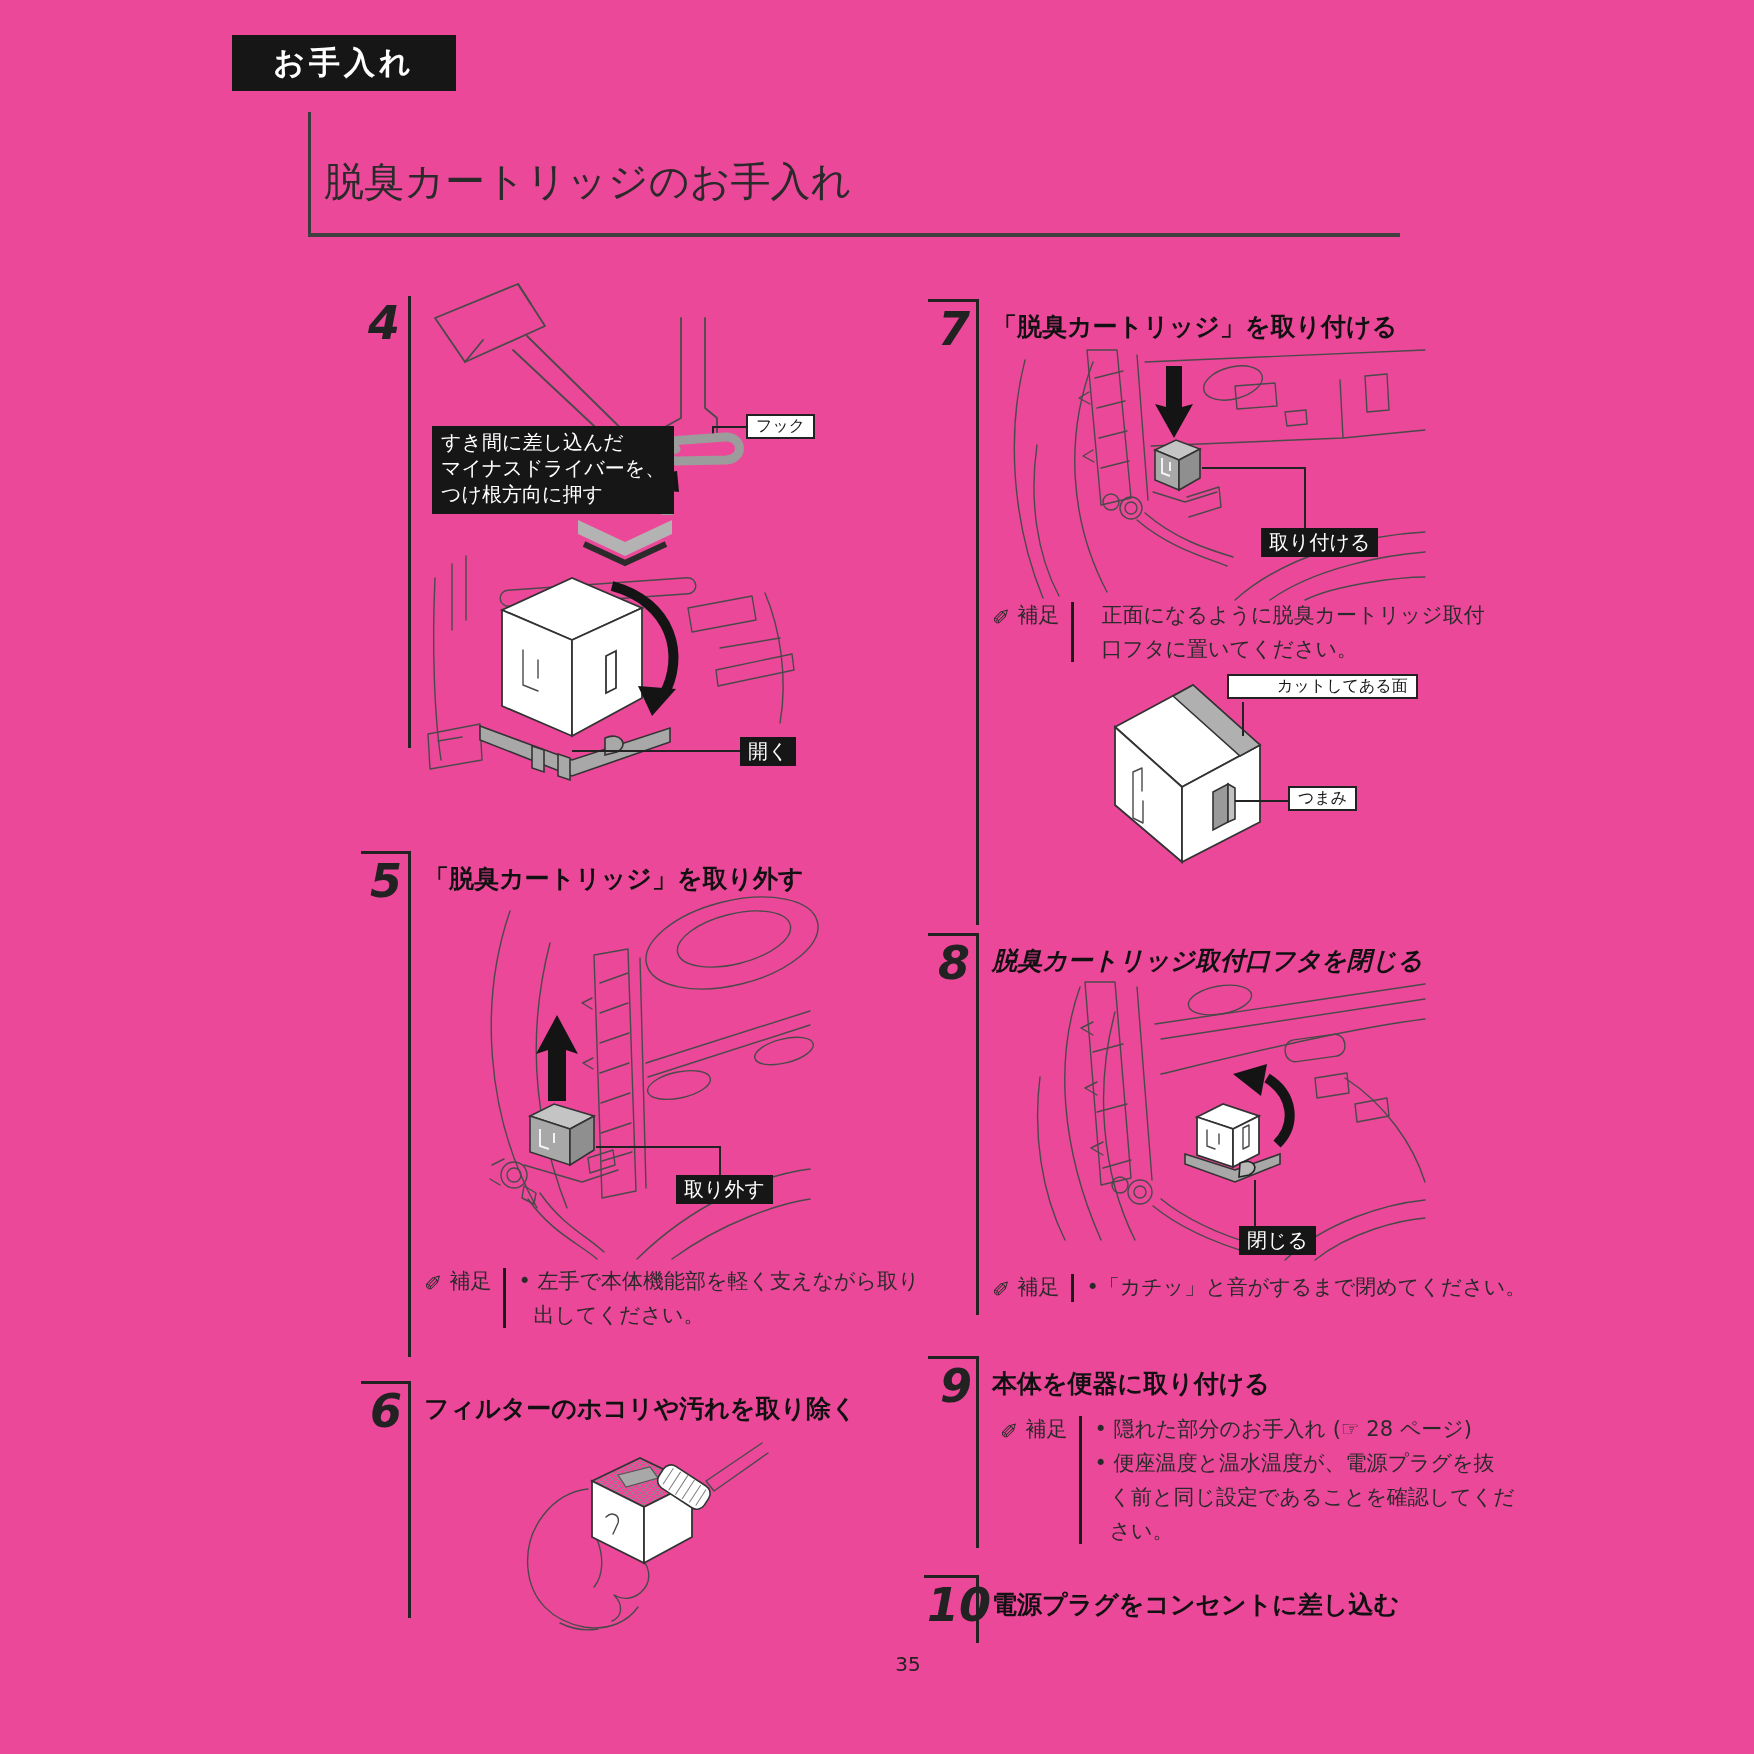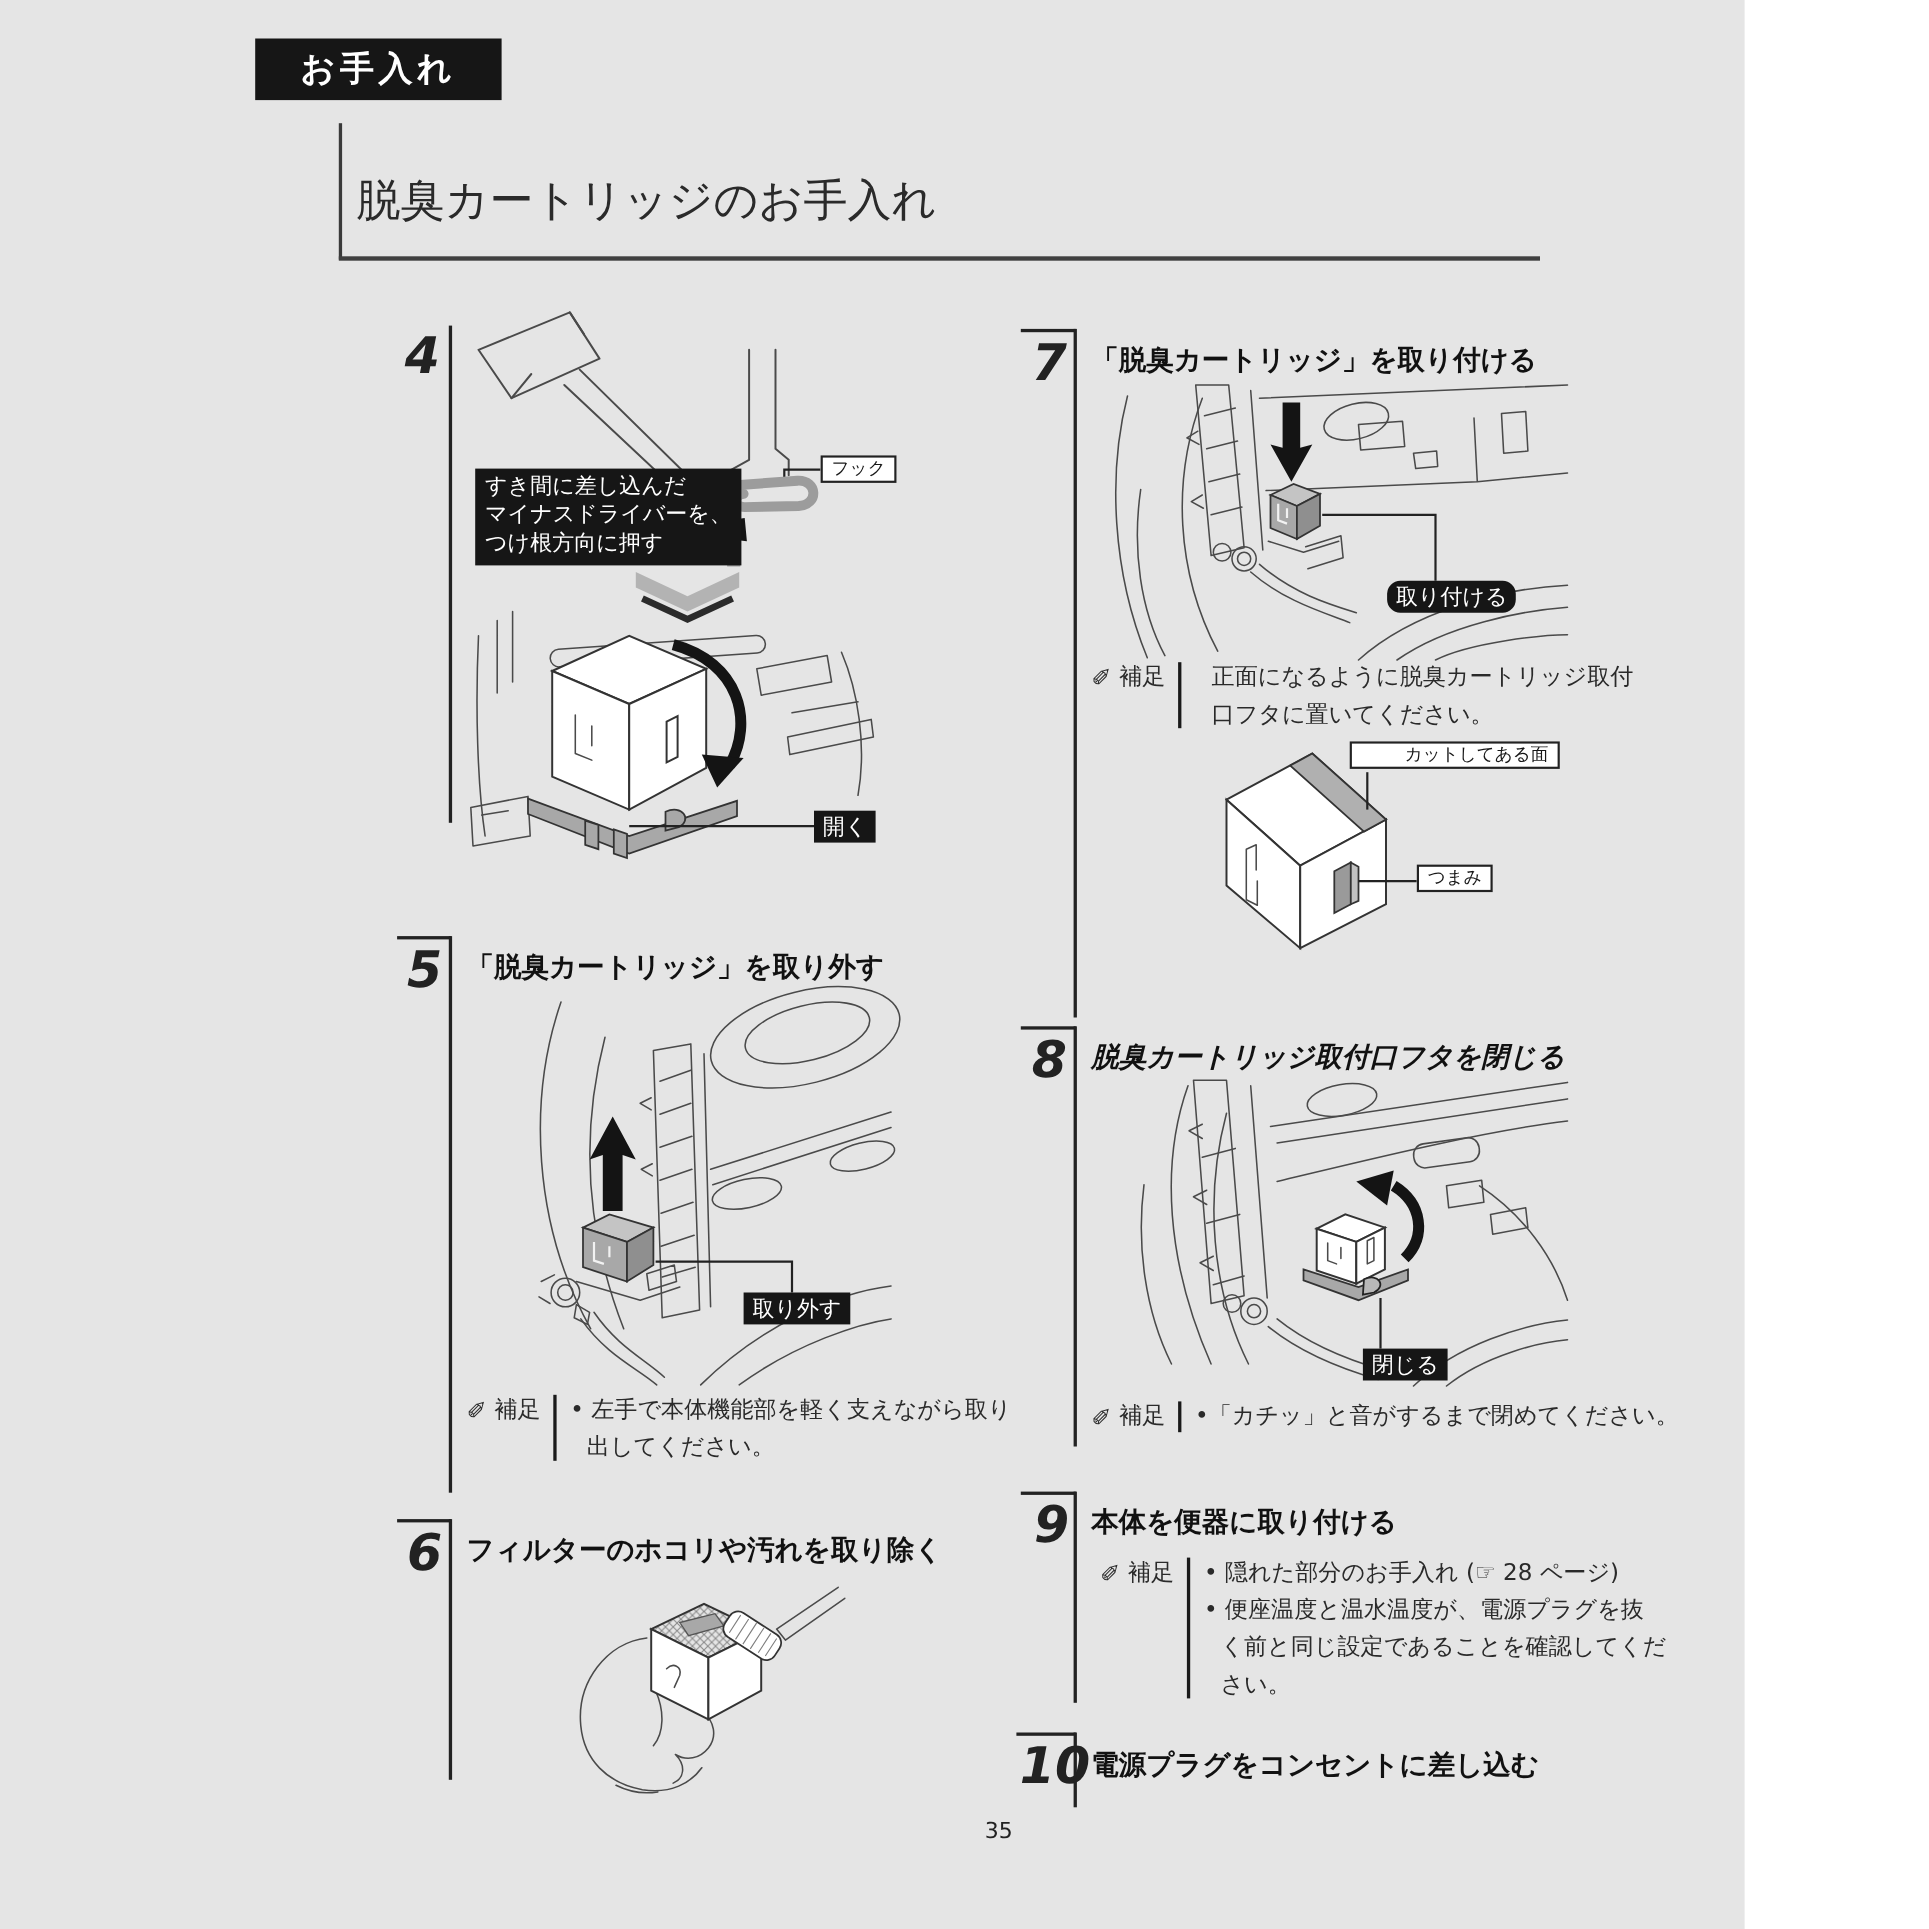--- a/index.html
+++ b/index.html
@@ -1,16 +1,16 @@
 <!DOCTYPE html>
 <html><head>
 <meta charset="utf-8">
 <style>
   html,body{margin:0;padding:0;background:#fff;}
-  .page{position:relative;width:1586px;height:1754px;background:#e5e5e5;overflow:hidden;
+  .page{position:relative;width:1754px;height:1754px;background:#ec4899;overflow:hidden;
         font-family:"DejaVu Sans","Liberation Sans",sans-serif;color:#1a1a1a;}
   
   .badge{position:absolute;left:232px;top:35px;width:224px;height:56px;background:#161616;color:#fff;
          display:flex;align-items:center;justify-content:center;font-size:31px;font-weight:bold;letter-spacing:4px;}
   
   .title-vline{position:absolute;left:308px;top:112px;width:3px;height:124px;background:#3a3a3a;}
   .page-title{position:absolute;left:324px;top:154px;font-size:40px;color:#2a2a2a;white-space:nowrap;}
   .title-rule{position:absolute;left:308px;top:233px;width:1092px;height:4px;background:#404040;}
   
   .snum{position:absolute;font-size:46px;line-height:1;font-weight:bold;font-style:italic;color:#222;}
@@ -218,21 +218,21 @@
     </g>
     <g>
       <polygon class="ltgray" points="170,100 191,90 215,99 194,110"></polygon>
       <polygon class="gray" points="170,100 194,110 194,140 170,130"></polygon>
       <polygon class="dkgray" points="194,110 215,99 215,128 194,140"></polygon>
       <path d="M177,108 L177,123 L185,126 M185,112 L185,121" fill="none" stroke="#f2f2f2" stroke-width="2"></path>
     </g>
     <polygon class="blk" points="189,88 208,54 197,57 197,16 181,16 181,57 170,54"></polygon>
     <path d="M217,118 L320,118 L320,178" fill="none" stroke="#222" stroke-width="2"></path>
   </svg>
-  <div class="blabel" style="left:1261px;top:528px;border-radius:12px;">取り付ける</div>
+  <div class="blabel" style="left:1261px;top:528px;">取り付ける</div>
 
   <div class="note" style="left:992px;top:598px;">
     <div class="note-head">
       <span class="pencil-ic">✐</span>
       <span>補足</span>
     </div>
     <div class="note-sep"></div>
     <div class="note-lines">
       <div class="cont">正面になるように脱臭カートリッジ取付</div>
       <div class="cont">口フタに置いてください。</div>

